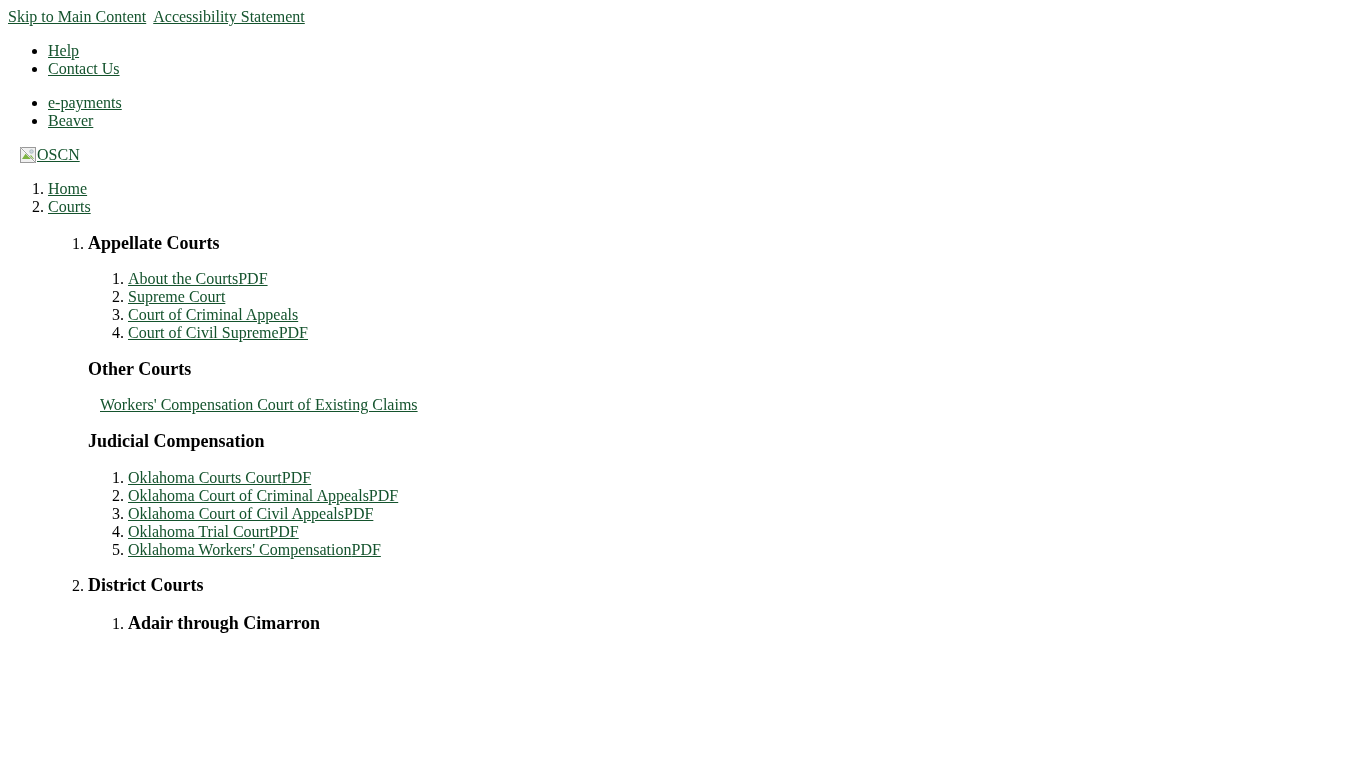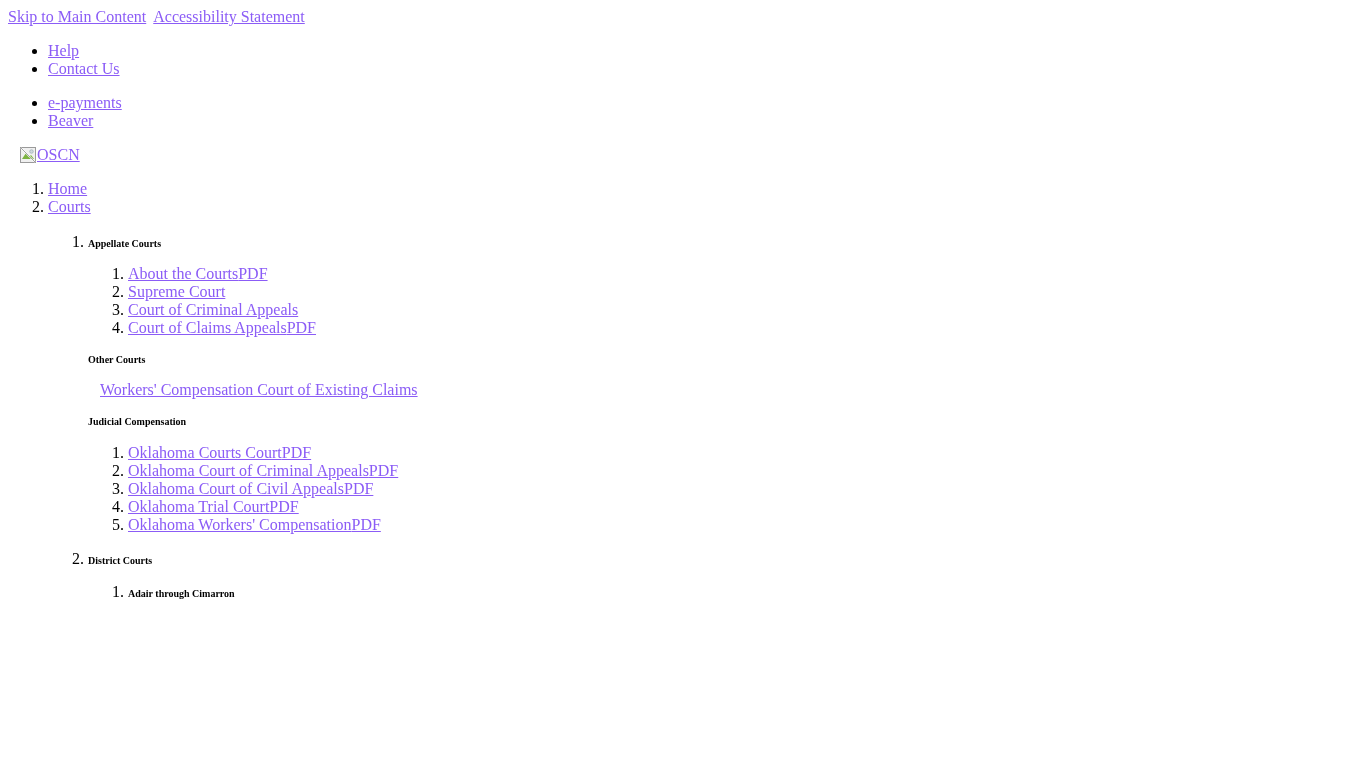--- a/index.html
+++ b/index.html
@@ -12,33 +12,33 @@
     font-size: 16px;
     line-height: normal;
     color: #000000;
     width: 1366px;
     height: 768px;
     overflow: hidden;
     padding: 8px;
     box-sizing: border-box;
   }
   a {
-    color: #8b5cf6;
+    color: #14532d;
     text-decoration: underline;
     cursor: pointer;
   }
   ul, ol {
     margin: 16px 0;
     padding-left: 40px;
   }
   ul { list-style-type: disc; }
   ol { list-style-type: decimal; }
   li { display: list-item; }
   h3, h4 {
-    font-size: 10px;
+    font-size: 18px;
     font-weight: bold;
     margin: 16.6px 0;
     font-family: "Liberation Serif", "DejaVu Serif", serif;
   }
   p { margin: 16px 12px; }
   .skiplinks { margin: 0; padding: 0; }
   .skiplinks a + a { margin-left: 3px; margin-top: 40px; }
   .logo-line { margin: 12px; }
   .broken-img {
     display: inline-block;
@@ -102,21 +102,21 @@
         <li>
           <a href="#"><span>About the Courts</span><span>PDF</span></a>
         </li>
         <li>
           <a href="#"><span>Supreme Court</span><span></span></a>
         </li>
         <li>
           <a href="#"><span>Court of Criminal Appeals</span><span></span></a>
         </li>
         <li>
-          <a href="#"><span>Court of Claims Appeals</span><span>PDF</span></a>
+          <a href="#"><span>Court of Civil Supreme</span><span>PDF</span></a>
         </li>
       </ol>
 
       <h4>Other Courts</h4>
 
       <p>
         <a href="#">Workers' Compensation Court of Existing Claims</a>
       </p>
 
       <h4>Judicial Compensation</h4>

